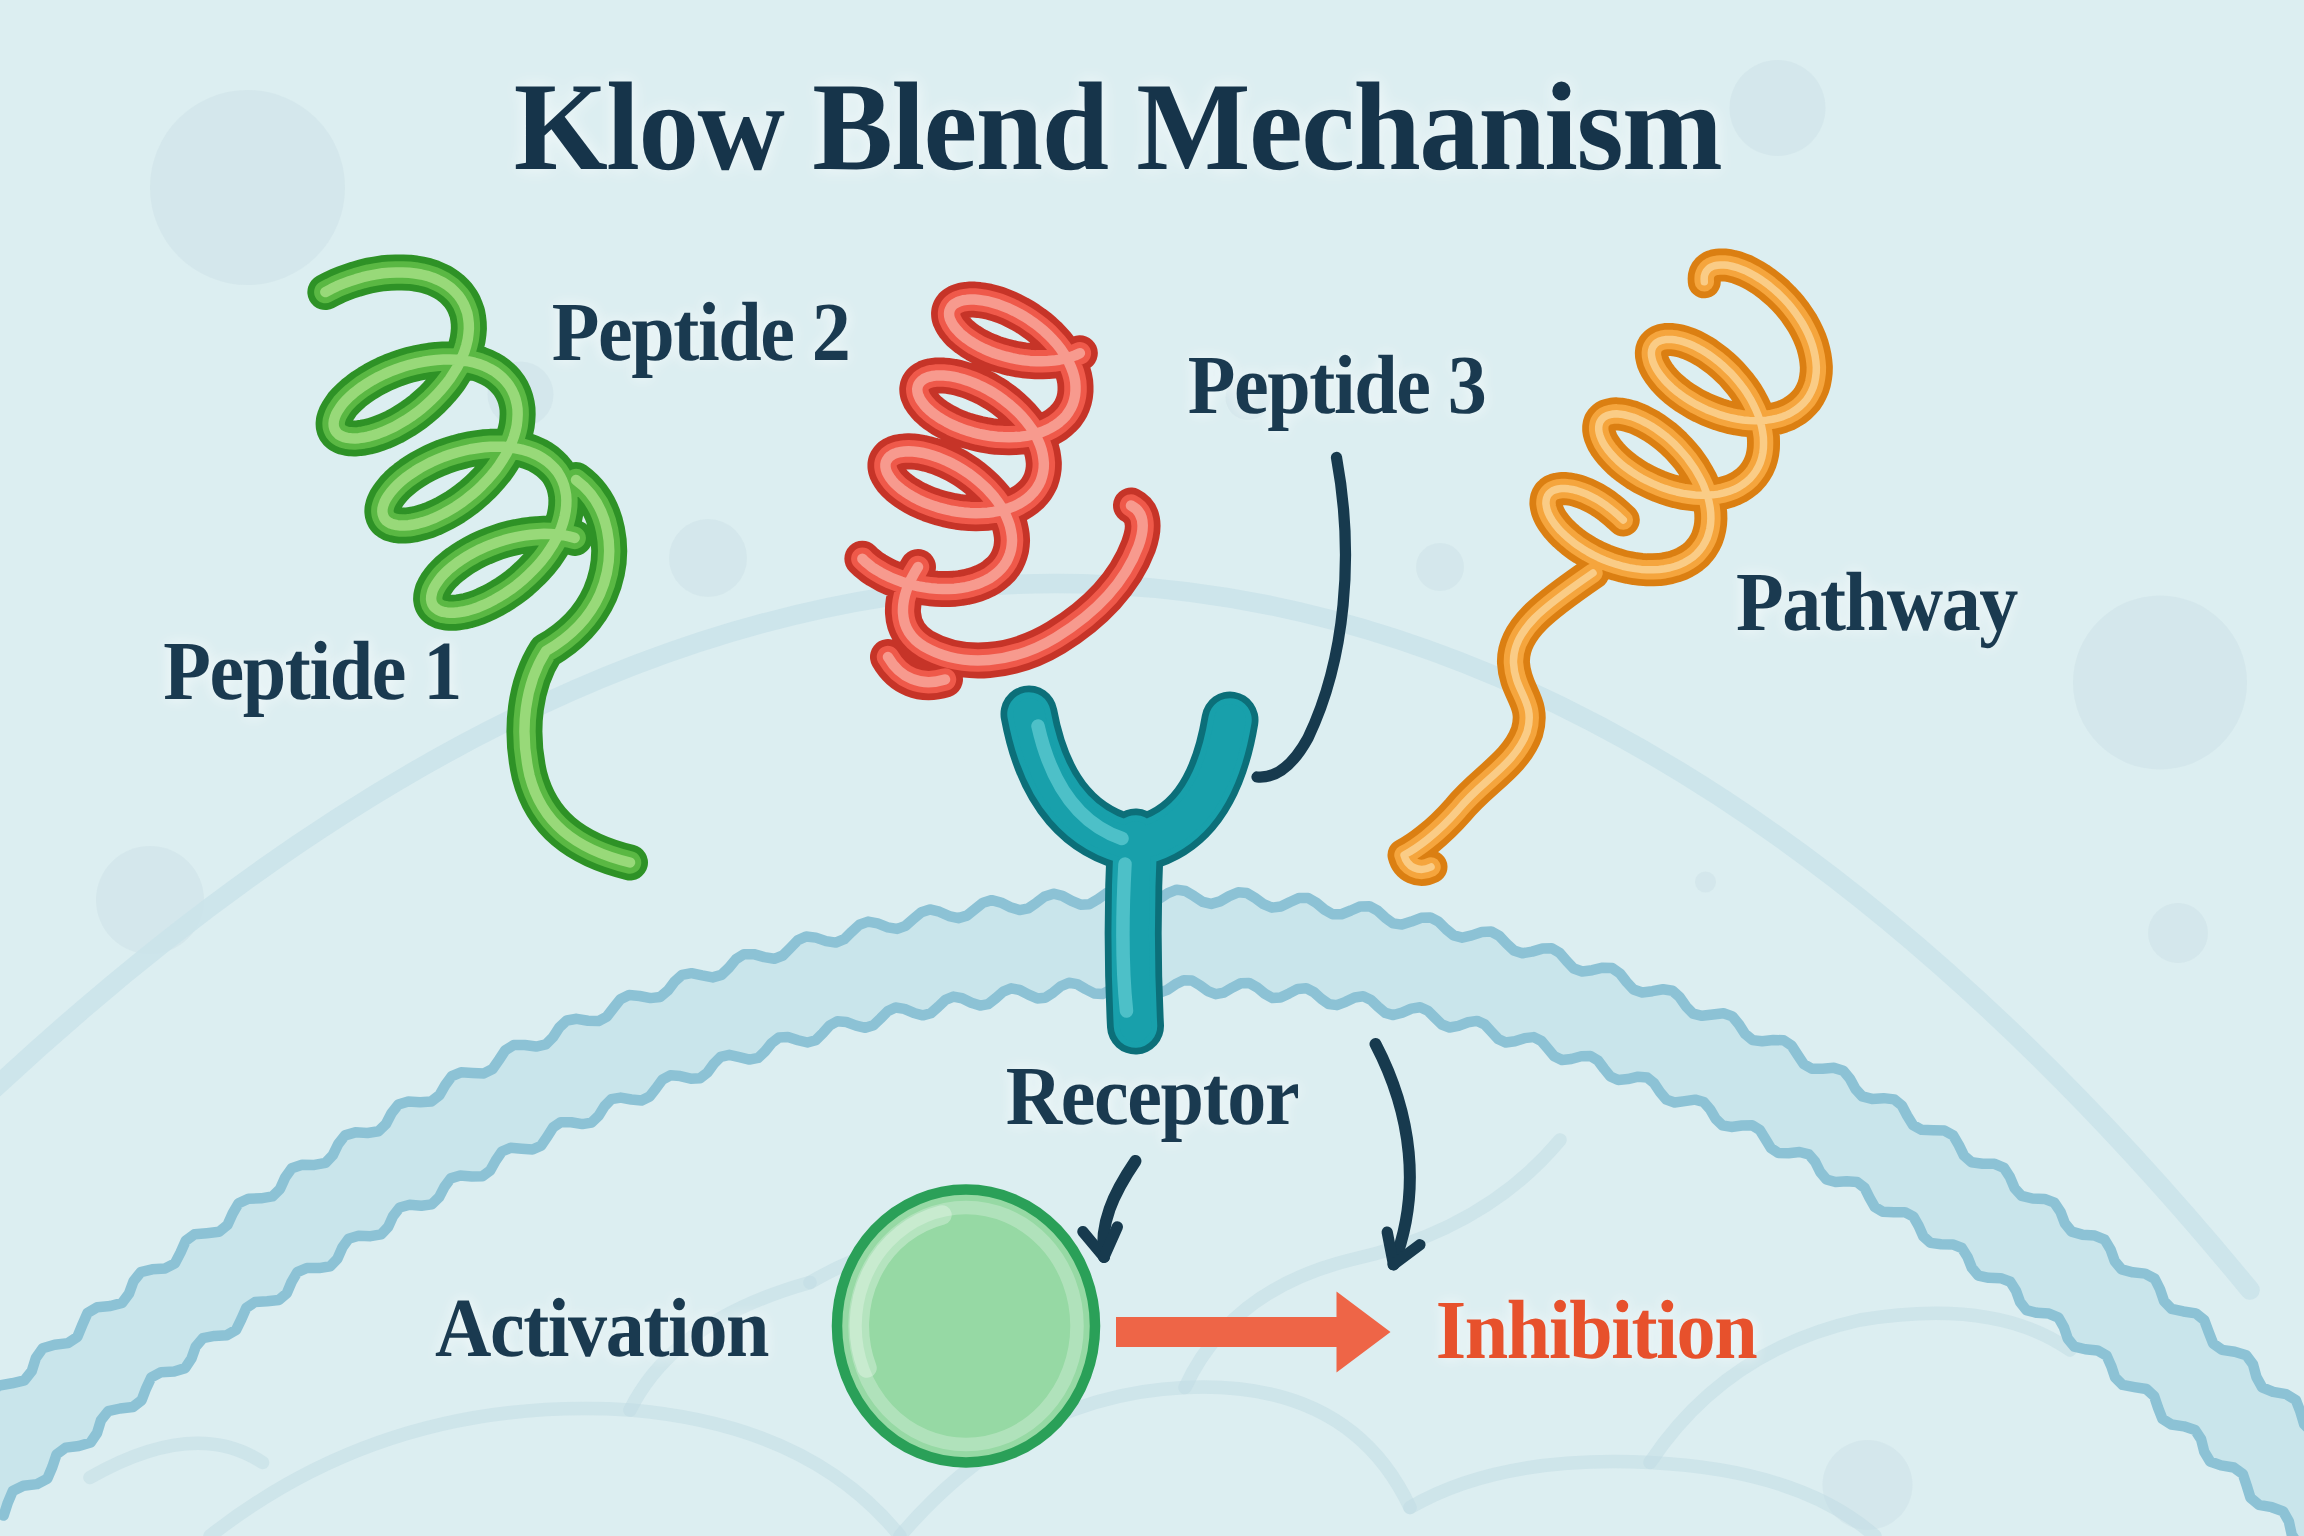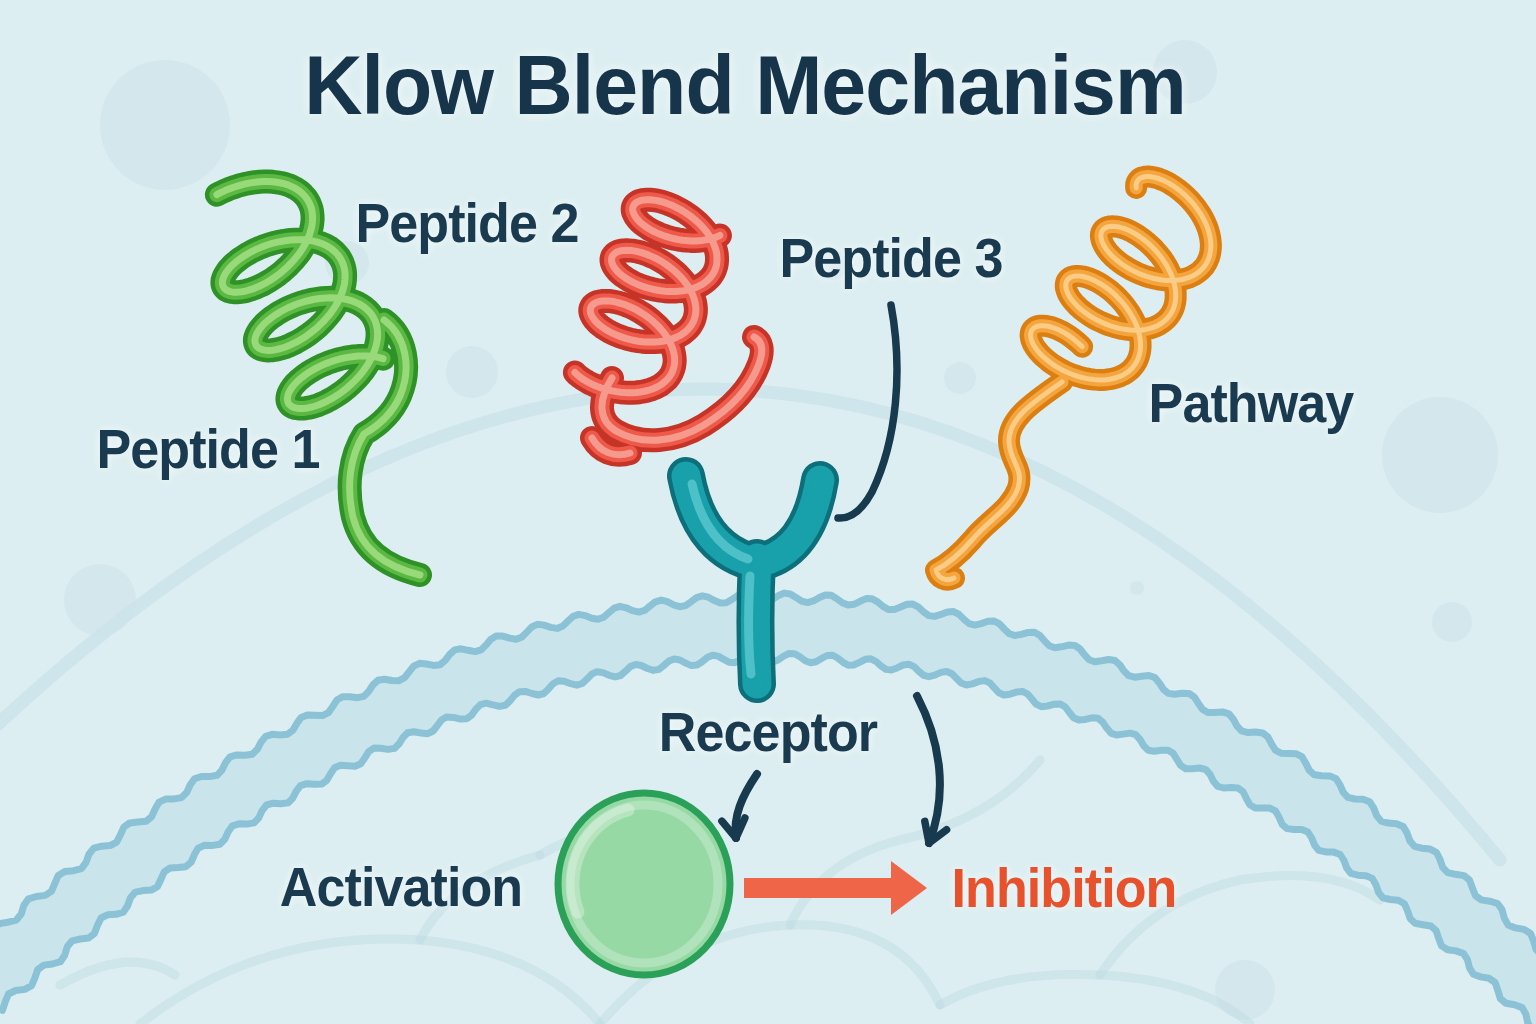--- a/index.html
+++ b/index.html
@@ -1,17 +1,17 @@
 <!DOCTYPE html>
 <html><head>
 <meta charset="utf-8">
 <style>
   html,body{margin:0;padding:0;}
   #stage{position:relative;width:1536px;height:1024px;overflow:hidden;
-         background:#dceef1;font-family:Liberation Sans, sans-serif;}
+         background:#dceef1;font-family:Liberation Serif, serif;}
   #scene{position:absolute;left:0;top:0;width:1536px;height:1024px;}
   .lbl{position:absolute;transform:translate(-50%,-50%) scaleX(.93);
        font-weight:700;font-size:56px;color:#1a3a50;white-space:nowrap;
        letter-spacing:-1px;text-shadow:0 0 10px rgba(255,255,255,.75);}
   .title{position:absolute;transform:translate(-50%,-50%) scaleX(.96);
        font-weight:700;font-size:84px;color:#16344a;white-space:nowrap;
        letter-spacing:-1px;text-shadow:0 0 12px rgba(255,255,255,.7);}
   .accent{color:#e7512c;}
 </style>
 </head>

